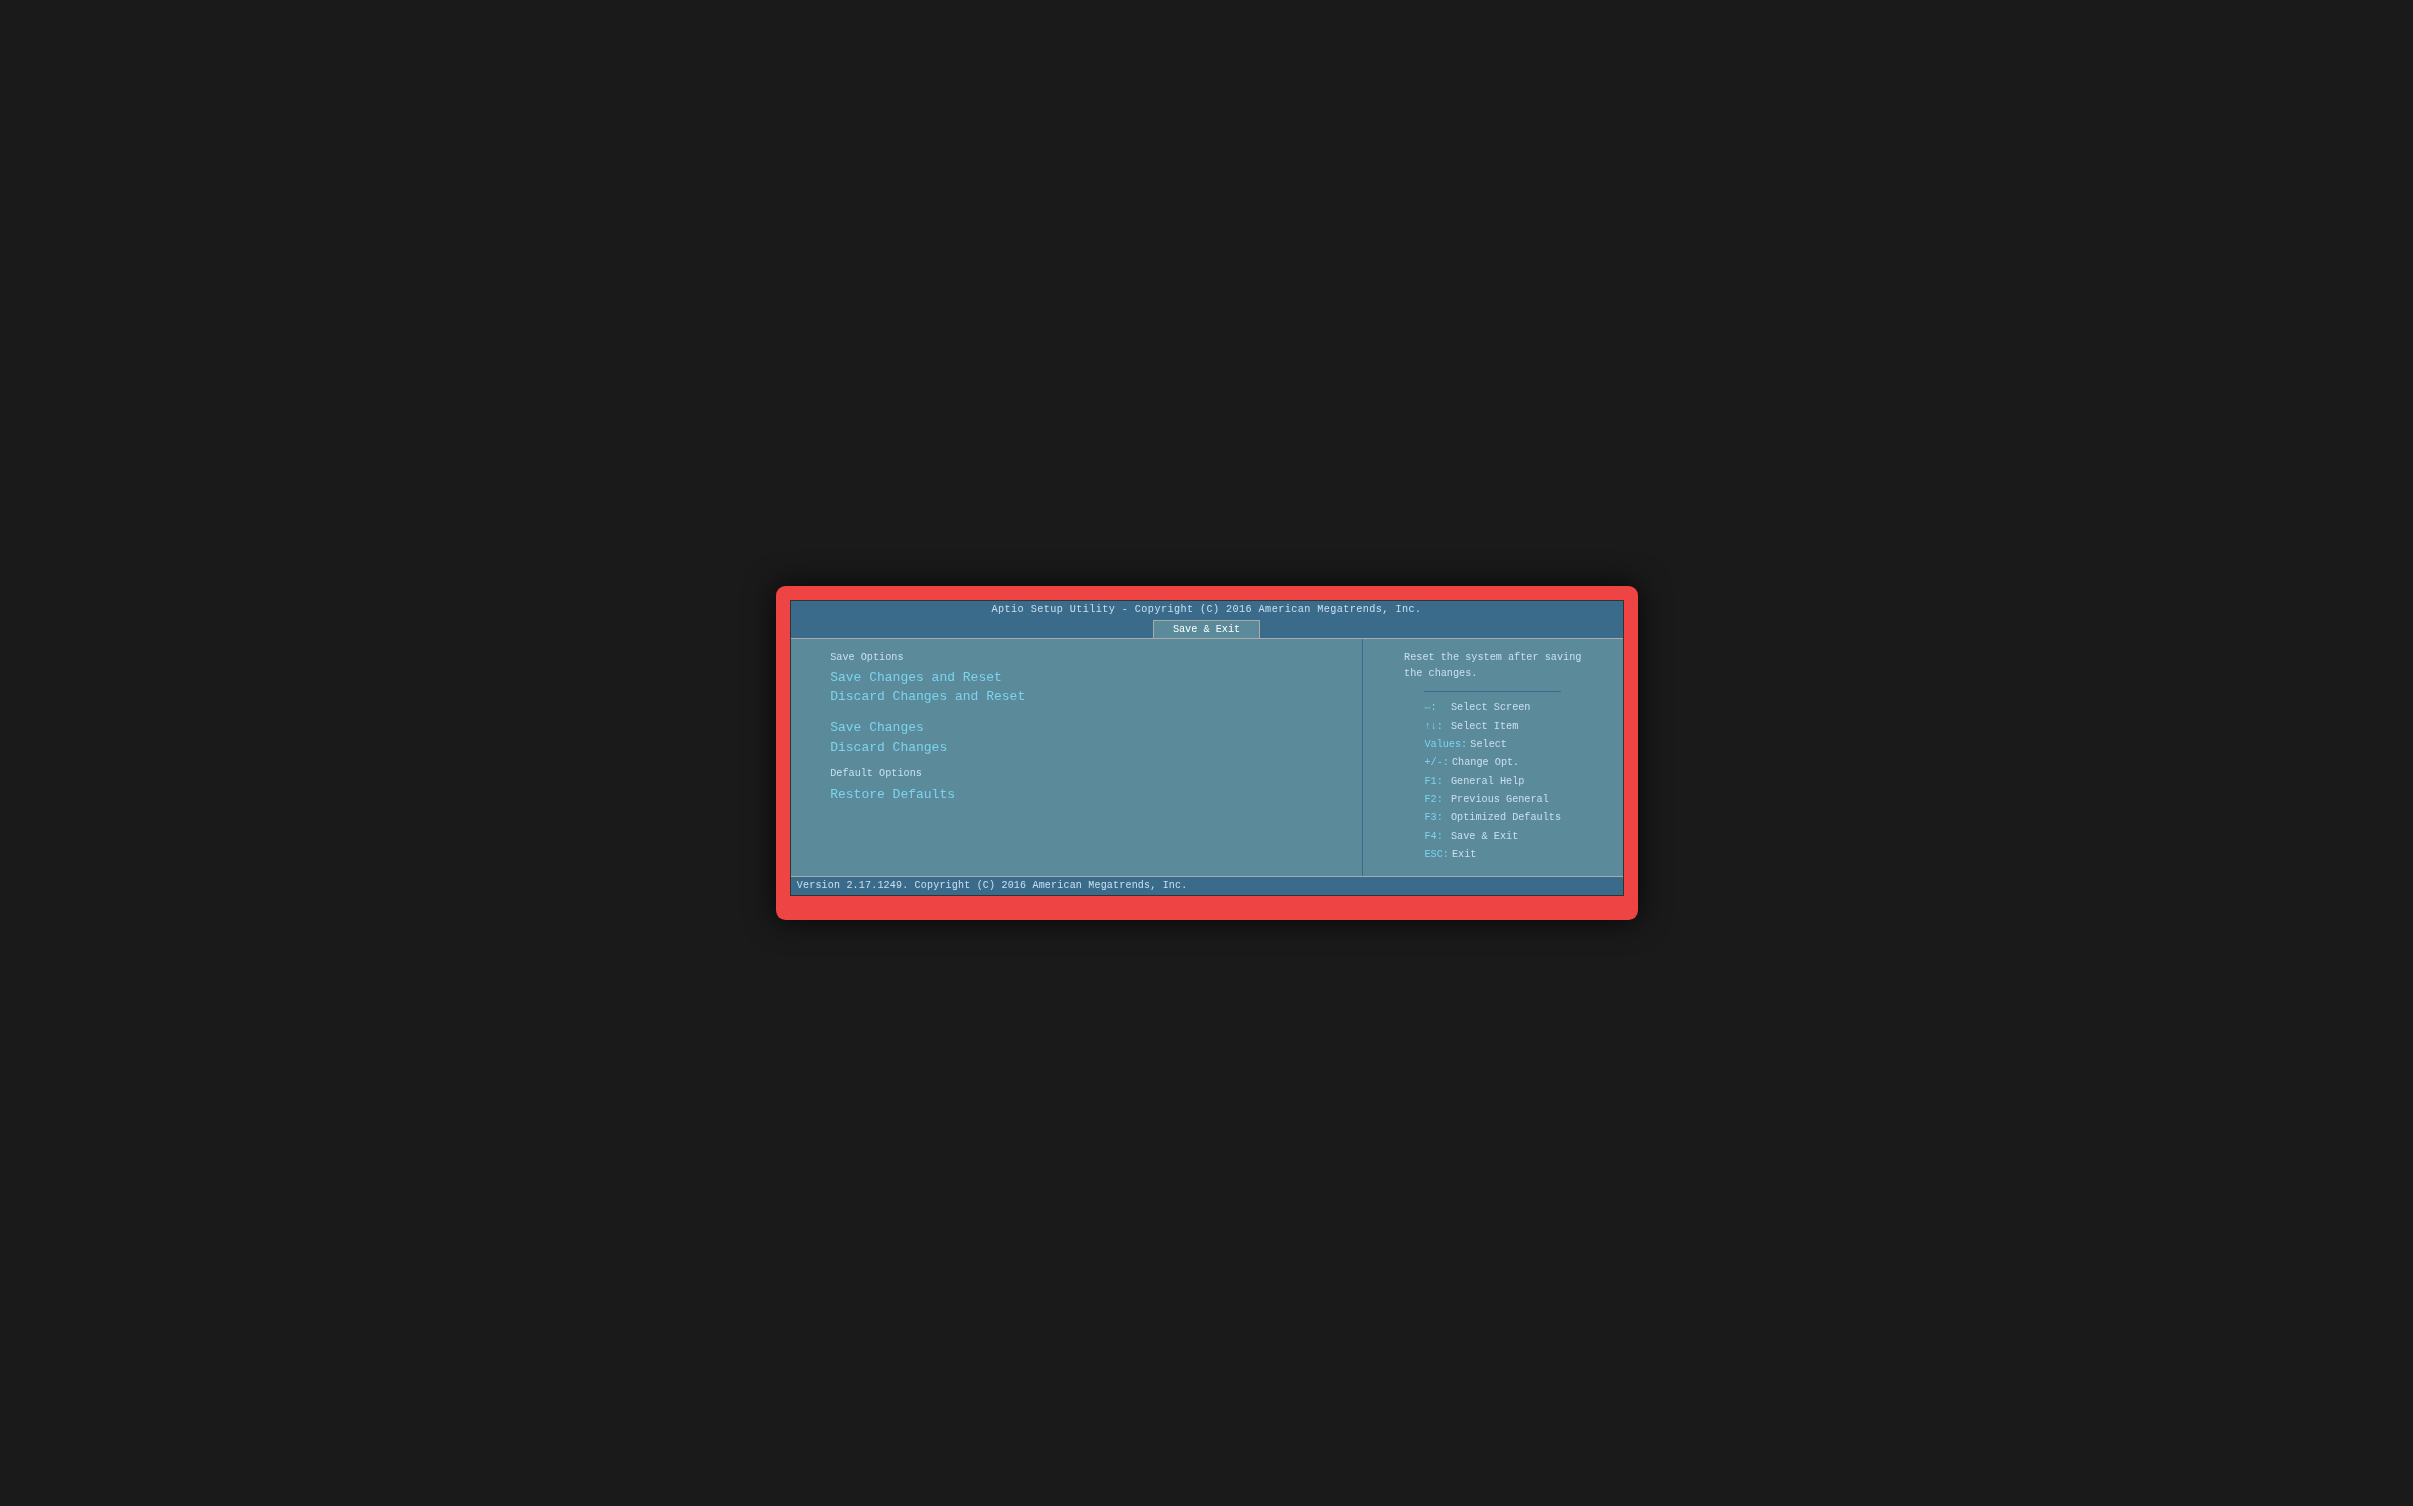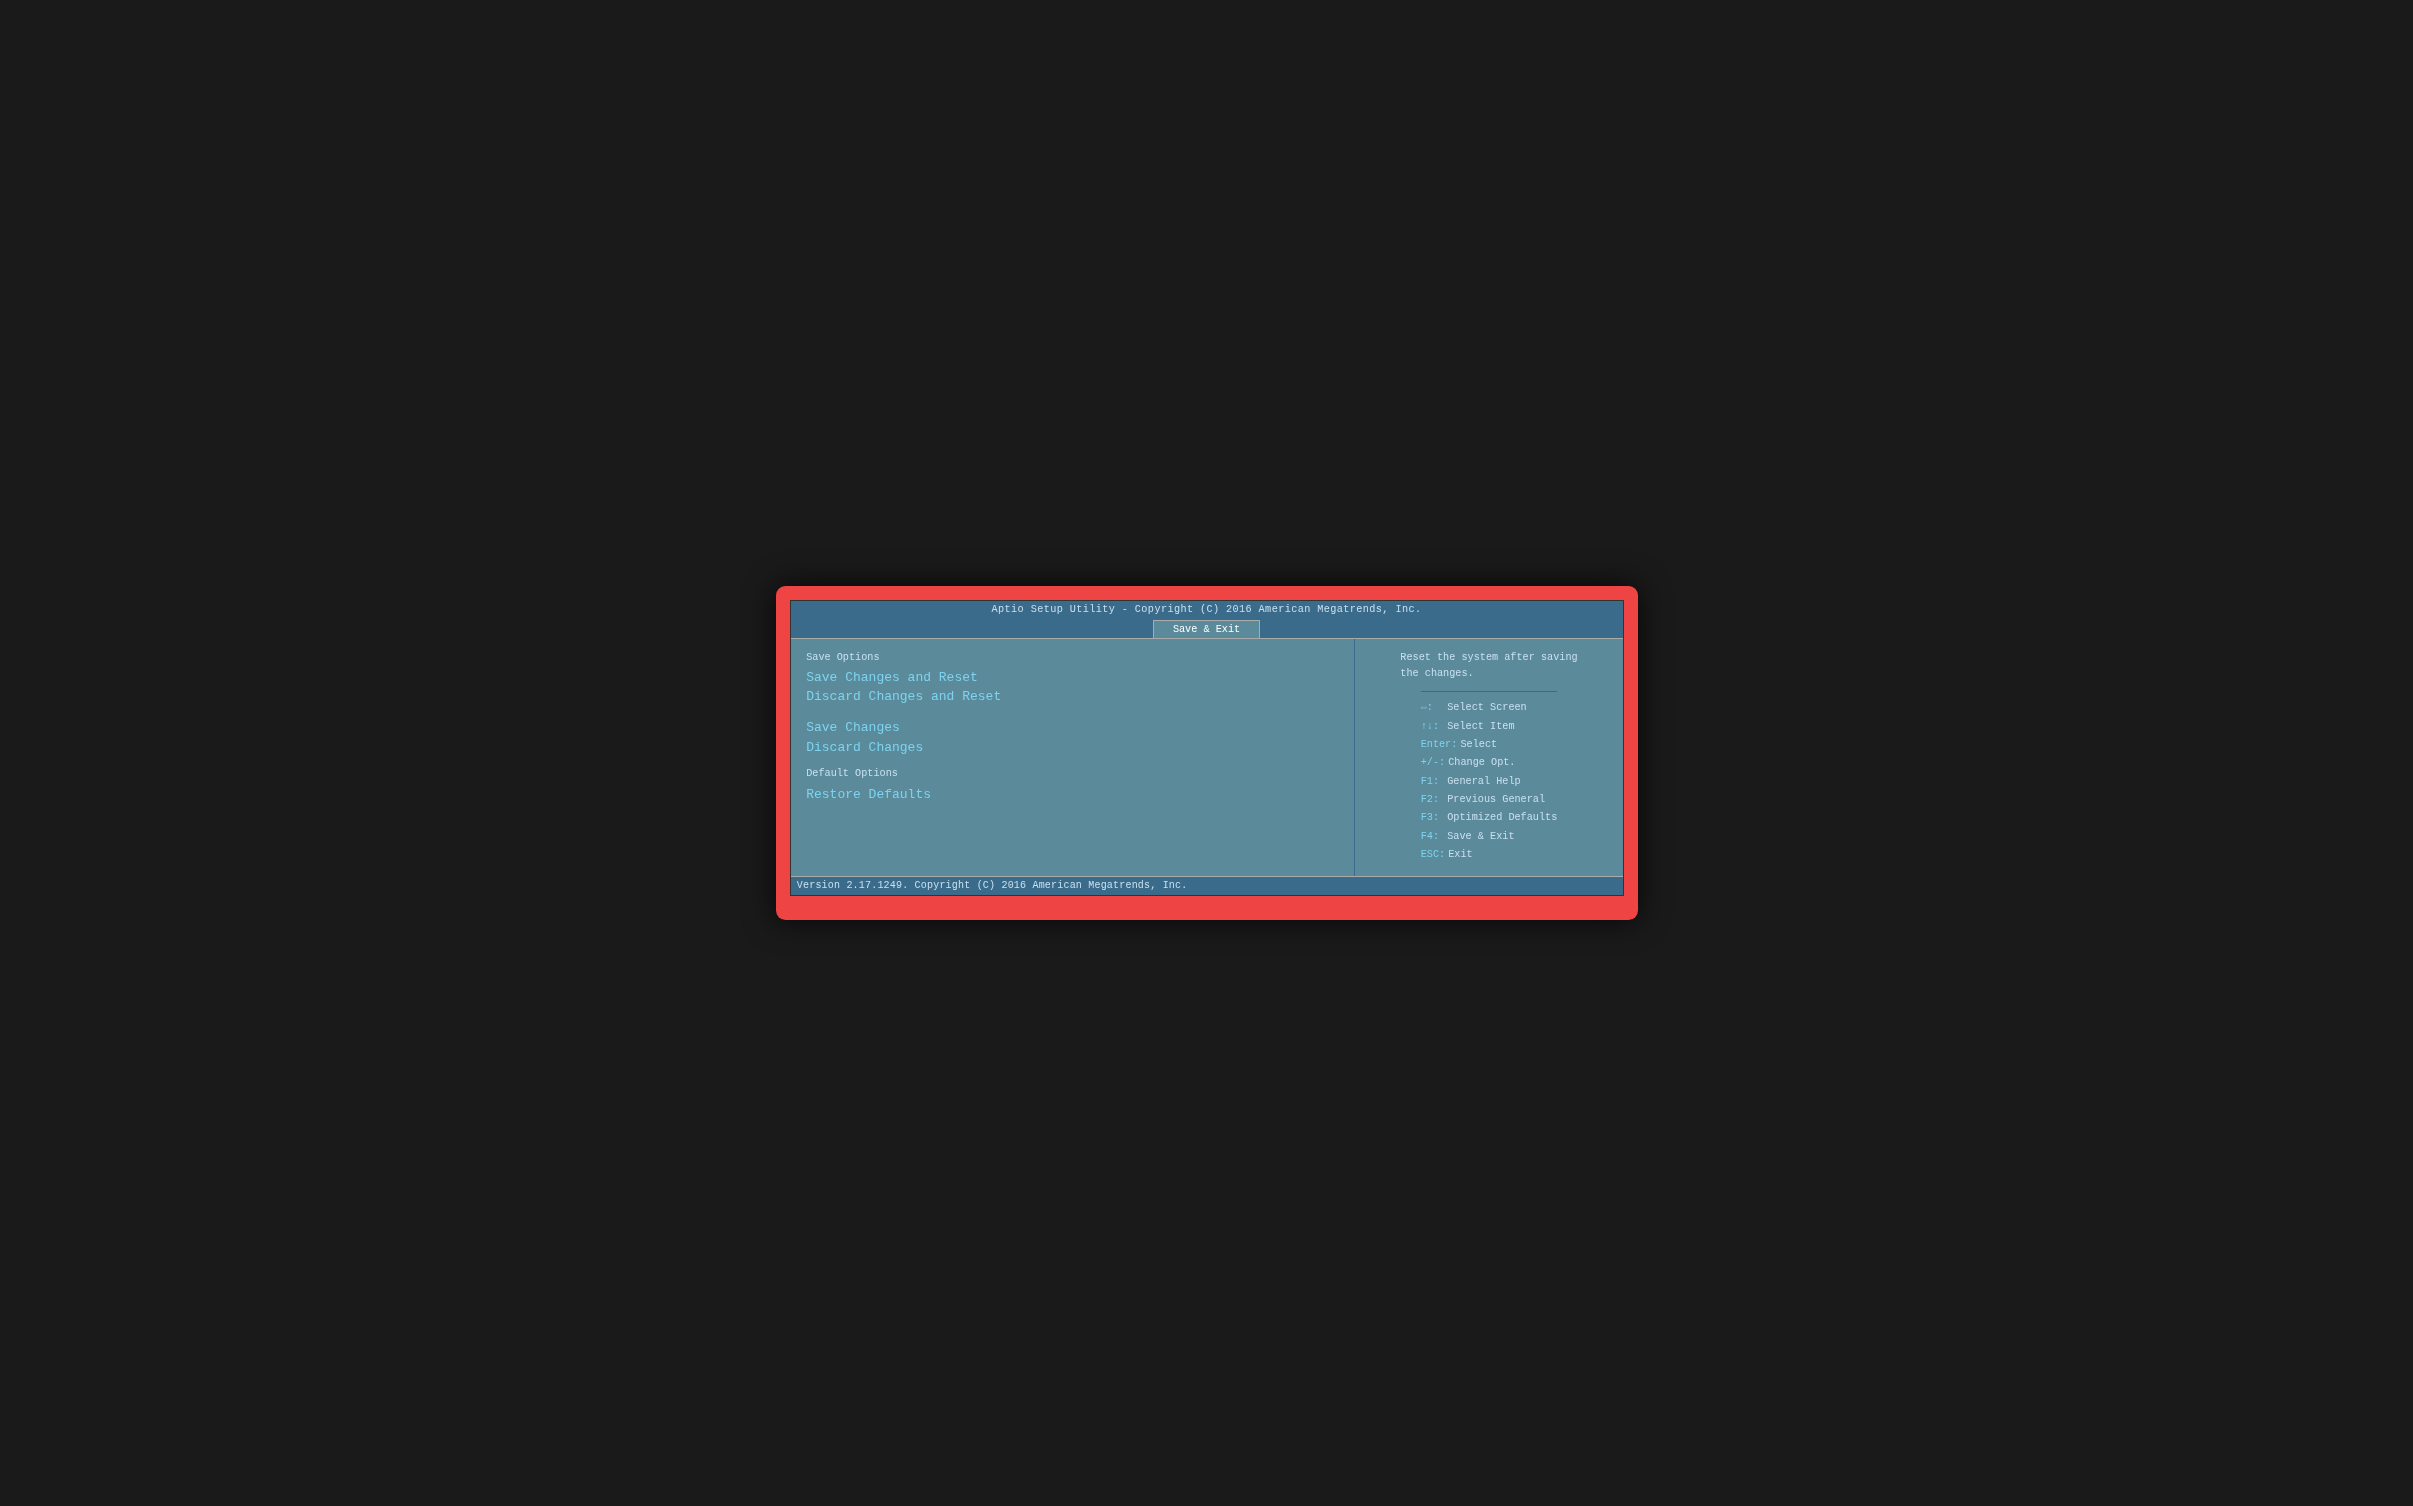--- a/index.html
+++ b/index.html
@@ -62,20 +62,21 @@
       border-left: 0.8px solid #aaa;
       border-right: 0.8px solid #aaa;
     }
 
     
     .main-content {
       display: flex;
       flex: 1;
       border-top: 0.8px solid #aaaaaa;
       border-bottom: 0.8px solid #aaaaaa;
+      padding-left: 24px;
     }
 
     
     .left-panel {
       flex: 2.2;
       background: #5b8a9a;
       padding: 12.5px 15.7px;
       border-right: 1.6px solid #3a6b8a;
     }
 
@@ -193,21 +194,21 @@
           <div class="keybind-list" id="keybind-list">
           <div class="keybind-item">
                 <span class="key-symbol">⇔:</span>
                 <span>Select Screen</span>
               </div>
               <div class="keybind-item">
                 <span class="key-symbol">↑↓:</span>
                 <span>Select Item</span>
               </div>
               <div class="keybind-item">
-                <span class="key-symbol">Enter:</span>
+                <span class="key-symbol">Values:</span>
                 <span>Select</span>
               </div>
               <div class="keybind-item">
                 <span class="key-symbol">+/-:</span>
                 <span>Change Opt.</span>
               </div>
               <div class="keybind-item">
                 <span class="key-symbol">F1:</span>
                 <span>General Help</span>
               </div>

